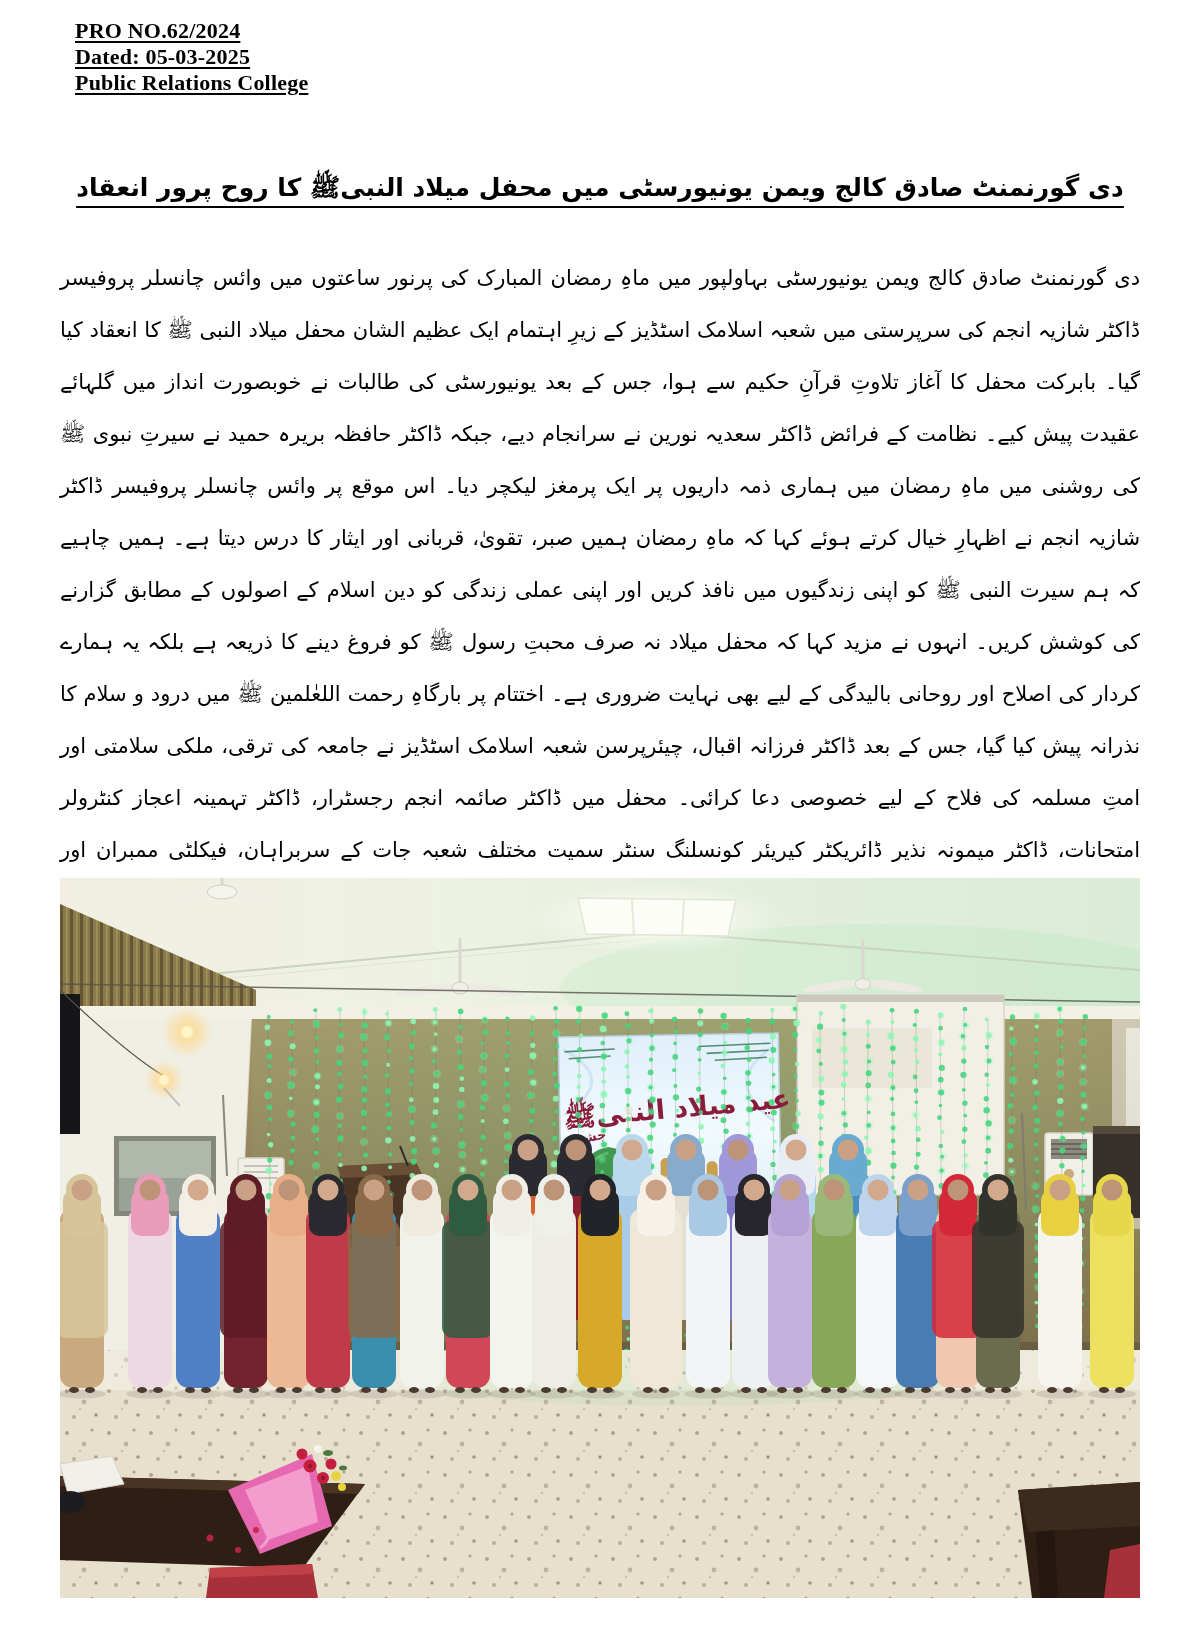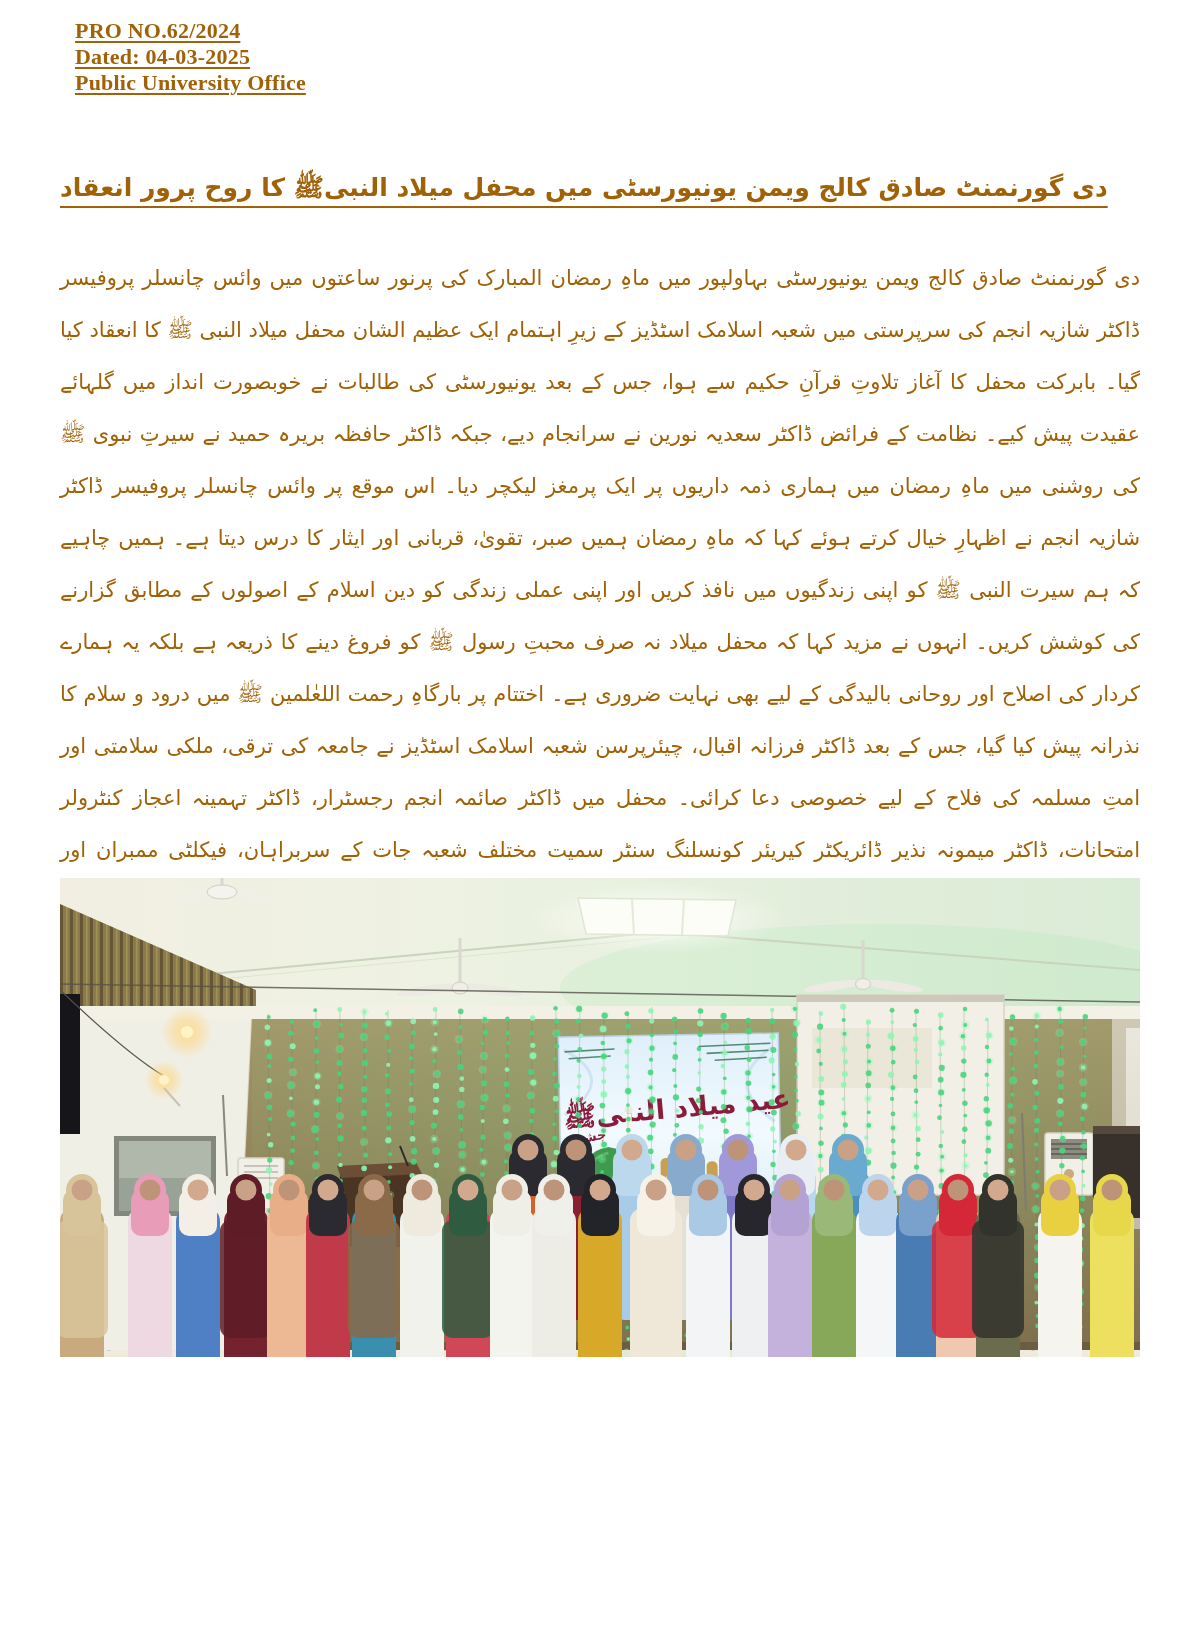--- a/index.html
+++ b/index.html
@@ -1,23 +1,23 @@
 <!DOCTYPE html>
 <html lang="ur" style="--wall-left: #f0efe6; --wall-tan-top: #a69569; --wall-tan-bottom: #8b7c55; --cornice: #f3f1e6; --ceiling-cream: #f2efe2; --ceiling-mint: #daebd6; --light-green: #49d47e; --light-green-bright: #8df5b4; --banner-bg: #e9f4fb; --banner-text: #8a1b3a; --screen: #f1efe6; --floor: #e7e0cd; --floor-dot: #b3a28f; --table: #2e1e14; --cushion: #a8303a; --podium: #4a3524; --wood-panel: #8a7a4e; --dome-green: #3f9a50; --bouquet-pink: #e668b0; --skin: #c9a186;"><head>
 <meta charset="utf-8">
 <style>
   html,body{margin:0;padding:0;background:#ffffff;}
   .page{
     position:relative;
     width:1200px;
-    height:1357px;
+    height:1626px;
     background:#ffffff;
     overflow:hidden;
     font-family:"Liberation Serif", serif;
-    color:#a16207;
+    color:#000000;
   }
   
   .hdr{
     position:absolute;
     left:75px; top:18px;
     font-weight:bold;
     font-size:22px;
     line-height:26px;
     letter-spacing:.2px;
   }
@@ -25,21 +25,21 @@
     display:table;
     text-decoration:underline;
     text-decoration-thickness:2px;
     text-underline-offset:3px;
     white-space:nowrap;
   }
   
   .headline{
     position:absolute;
     left:60px; right:60px; top:160px;
-    text-align:left;
+    text-align:center;
     direction:rtl;
     font-family:"DejaVu Sans", sans-serif;
     font-weight:bold;
     font-size:25px;
     line-height:56px;
     text-decoration:underline;
     text-decoration-thickness:1.5px;
     text-underline-offset:10px;
   }
   
@@ -76,22 +76,22 @@
     fill:var(--banner-text,#8a1b3a);
   }
 </style>
 </head>
 <body>
 
 <div class="page">
 
   <div class="hdr">
     <div class="hline">PRO NO.62/2024</div>
-    <div class="hline">Dated: 04-03-2025</div>
-    <div class="hline">Public University Office</div>
+    <div class="hline">Dated: 05-03-2025</div>
+    <div class="hline">Public Relations College</div>
   </div>
 
   <div class="headline">دی گورنمنٹ صادق کالج ویمن یونیورسٹی میں محفل میلاد النبیﷺ کا روح پرور انعقاد</div>
 
   <div class="body-ur">دی گورنمنٹ صادق کالج ویمن یونیورسٹی بہاولپور میں ماہِ رمضان المبارک کی پرنور ساعتوں میں وائس چانسلر پروفیسر ڈاکٹر شازیہ انجم کی سرپرستی میں شعبہ اسلامک اسٹڈیز کے زیرِ اہتمام ایک عظیم الشان محفل میلاد النبی ﷺ کا انعقاد کیا گیا۔   بابرکت محفل کا آغاز تلاوتِ قرآنِ حکیم سے ہوا، جس کے بعد یونیورسٹی کی طالبات نے خوبصورت انداز میں گلہائے عقیدت پیش کیے۔ نظامت کے فرائض ڈاکٹر سعدیہ نورین نے سرانجام دیے، جبکہ ڈاکٹر حافظہ بریرہ حمید نے سیرتِ نبوی ﷺ کی روشنی میں ماہِ رمضان میں ہماری ذمہ داریوں پر ایک پرمغز لیکچر دیا۔   اس موقع پر وائس چانسلر پروفیسر ڈاکٹر شازیہ انجم نے اظہارِ خیال کرتے ہوئے کہا کہ ماہِ رمضان ہمیں صبر، تقویٰ، قربانی اور ایثار کا درس دیتا ہے۔ ہمیں چاہیے کہ ہم سیرت النبی ﷺ کو اپنی زندگیوں میں نافذ کریں اور اپنی عملی زندگی کو دین اسلام کے اصولوں کے مطابق گزارنے کی کوشش کریں۔ انہوں نے مزید کہا کہ محفل میلاد نہ صرف محبتِ رسول ﷺ کو فروغ دینے کا ذریعہ ہے بلکہ یہ ہمارے کردار کی اصلاح اور روحانی بالیدگی کے لیے بھی نہایت ضروری ہے۔   اختتام پر بارگاہِ رحمت اللعٰلمین ﷺ میں درود و سلام کا نذرانہ پیش کیا گیا، جس کے بعد ڈاکٹر فرزانہ اقبال، چیئرپرسن شعبہ اسلامک اسٹڈیز نے جامعہ کی ترقی، ملکی سلامتی اور امتِ مسلمہ کی فلاح کے لیے خصوصی دعا کرائی۔   محفل میں ڈاکٹر صائمہ انجم رجسٹرار، ڈاکٹر تہمینہ اعجاز کنٹرولر امتحانات، ڈاکٹر میمونہ نذیر ڈائریکٹر کیریئر کونسلنگ سنٹر سمیت مختلف شعبہ جات کے سربراہان، فیکلٹی ممبران اور طالبات نے بھرپور شرکت کی اور رحمتوں اور برکتوں سے فیض یاب ہوئیں۔</div>
 
   <div class="photo">
     <svg width="1080" height="720" viewBox="0 0 1080 720" xmlns="http://www.w3.org/2000/svg">
       <defs>
         <linearGradient id="ceilGrad" x1="0" y1="0" x2="1" y2="0">

